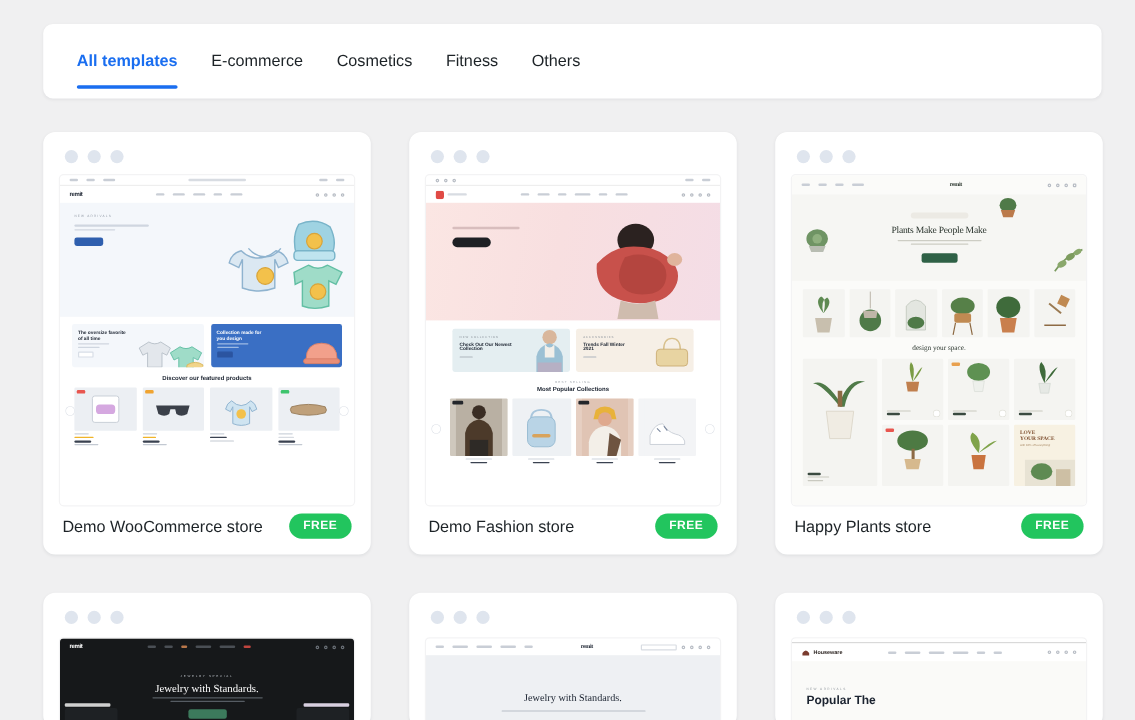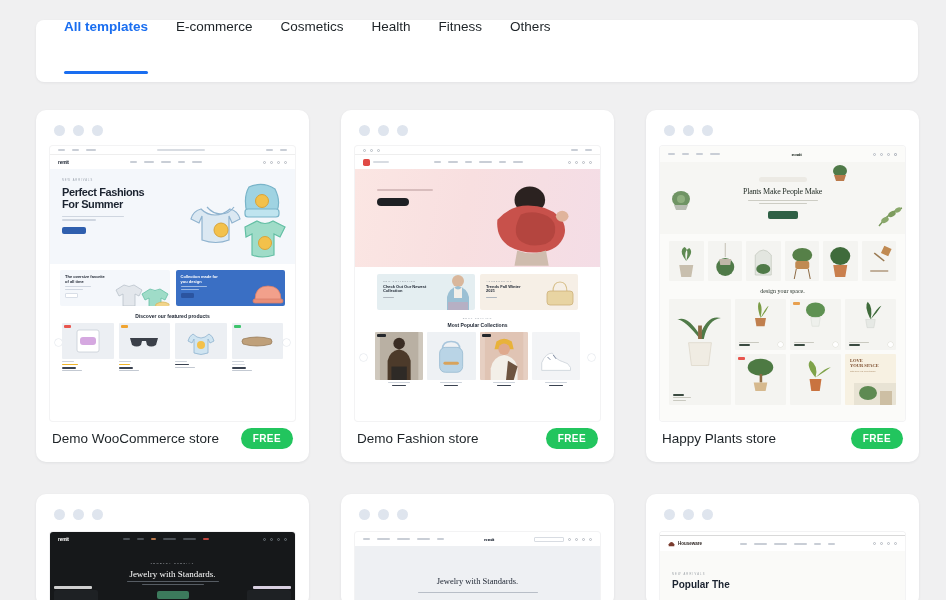--- a/index.html
+++ b/index.html
@@ -21,21 +21,21 @@
     display: flex; align-items: flex-end;
   }
   .tabs { display: flex; align-items: flex-end; height: 100%; padding-left: 14px; }
   .tab {
     position: relative;
     font-size: 13.5px;
     color: #1d2327;
     padding: 0 14px 0 14px;
     line-height: 1;
     height: 100%;
-    display: flex; 
+    display: flex; align-items: center;
     cursor: pointer;
     white-space: nowrap;
   }
   .tab.active { color: #1a6ef0; font-weight: 600; }
   .tab.active::after {
     content: "";
     position: absolute; left: 14px; right: 14px; bottom: 8px;
     height: 3px; background: #1a6ef0; border-radius: 2px;
   }
 
@@ -200,23 +200,20 @@
       <div class="tab active">
         <span>All templates</span>
       </div>
       <div class="tab">
         <span>E-commerce</span>
       </div>
       <div class="tab">
         <span>Cosmetics</span>
       </div>
       <div class="tab">
-        <span>Health</span>
-      </div>
-      <div class="tab">
         <span>Fitness</span>
       </div>
       <div class="tab">
         <span>Others</span>
       </div>
     </div>
   </div>
 
   <div class="grid">
 
@@ -253,24 +250,20 @@
                 <b></b>
                 <b></b>
                 <b></b>
                 <b></b>
               </div>
           </div>
 
           <div class="woo-hero">
             <div style="width:108px">
               <div class="woo-kicker">NEW ARRIVALS</div>
-              <div class="woo-h1">
-                <div>Perfect Fashions</div>
-                <div>For Summer</div>
-              </div>
               <div class="woo-sub">
                   <span></span>
                   <span></span>
                 </div>
               <div class="woo-btn"></div>
             </div>
             <svg class="hood" style="right:2px;top:4px" width="120" height="90" viewBox="0 0 120 90">
               <g fill="none" stroke="#8fb3cf" stroke-width="1.2">
                 <path d="M28 36 q-8 2 -10 10 l8 4 3-7 v24 q14 5 27 0 v-24 l3 7 8-4 q-2-8-10-10 q-7 6 -15 6 q-8 0 -14-6z" fill="#dbe8f2"></path>
                 <path d="M34 34 q6 7 14 7 q8 0 13-7"></path>

